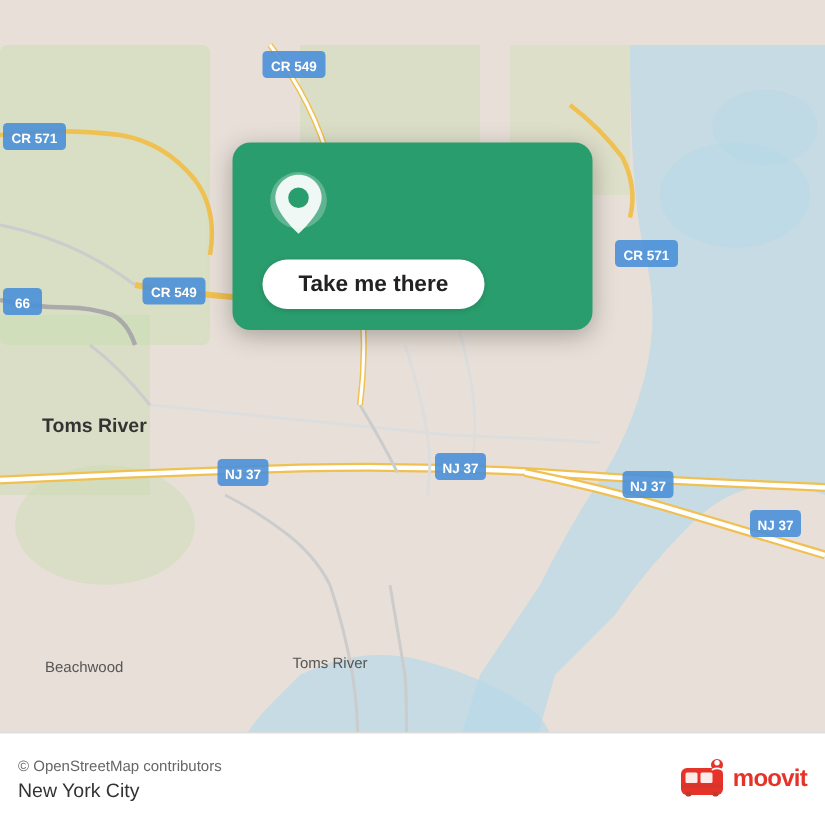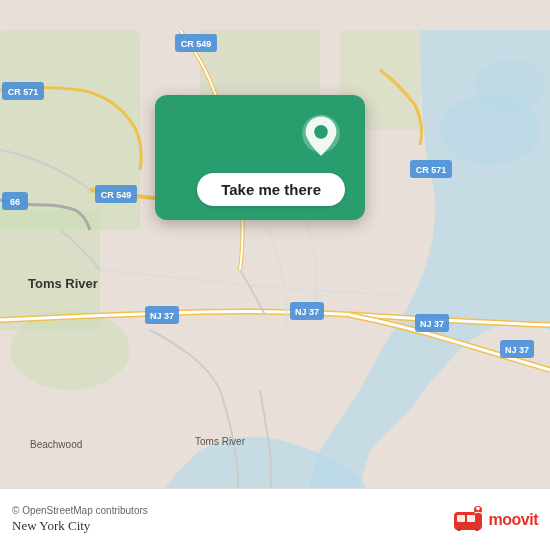--- a/index.html
+++ b/index.html
@@ -34,26 +34,26 @@
       top: 0; left: 0;
       width: 100%;
       height: 100%;
     }
 
     
     .location-card {
       position: absolute;
       top: 95px;
       left: 155px;
-      width: 210px;
+      width: 240px;
       background-color: #2a9d6e;
       border-radius: 12px;
       display: flex;
       flex-direction: column;
-      align-items: flex-end;
+      align-items: flex-start;
       padding: 18px 20px 14px;
       box-shadow: 0 4px 16px rgba(0,0,0,0.28);
       cursor: pointer;
     }
 
     .pin-icon {
       width: 48px;
       height: 48px;
       margin-bottom: 12px;
     }
@@ -95,21 +95,20 @@
       font-size: 14px;
       font-weight: 700;
       color: #111;
       line-height: 1.3;
     }
 
     .bottom-city {
       font-size: 13px;
       color: #333;
       font-weight: 400;
-      font-family: Liberation Serif, serif;
     }
 
     .attribution {
       font-size: 10px;
       color: #666;
       margin-bottom: 2px;
     }
 
     
     .moovit-logo {

